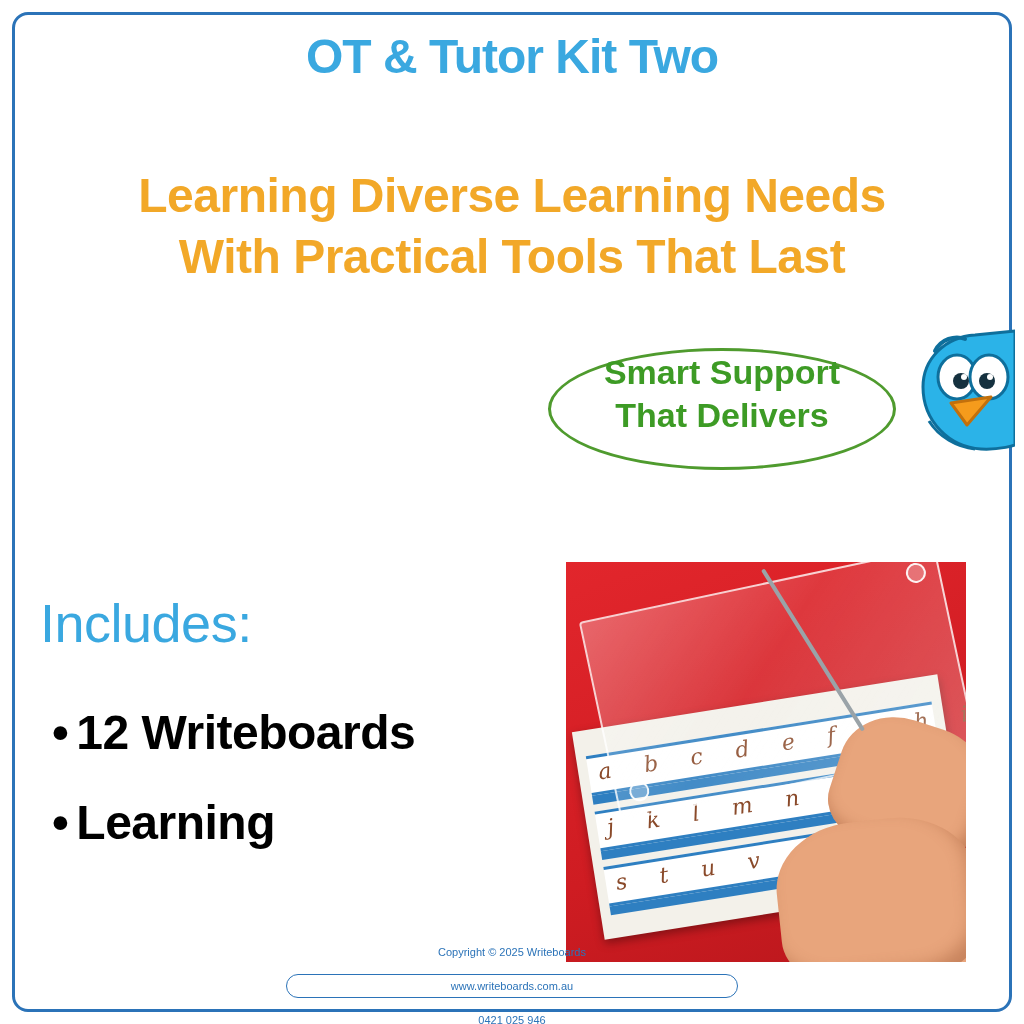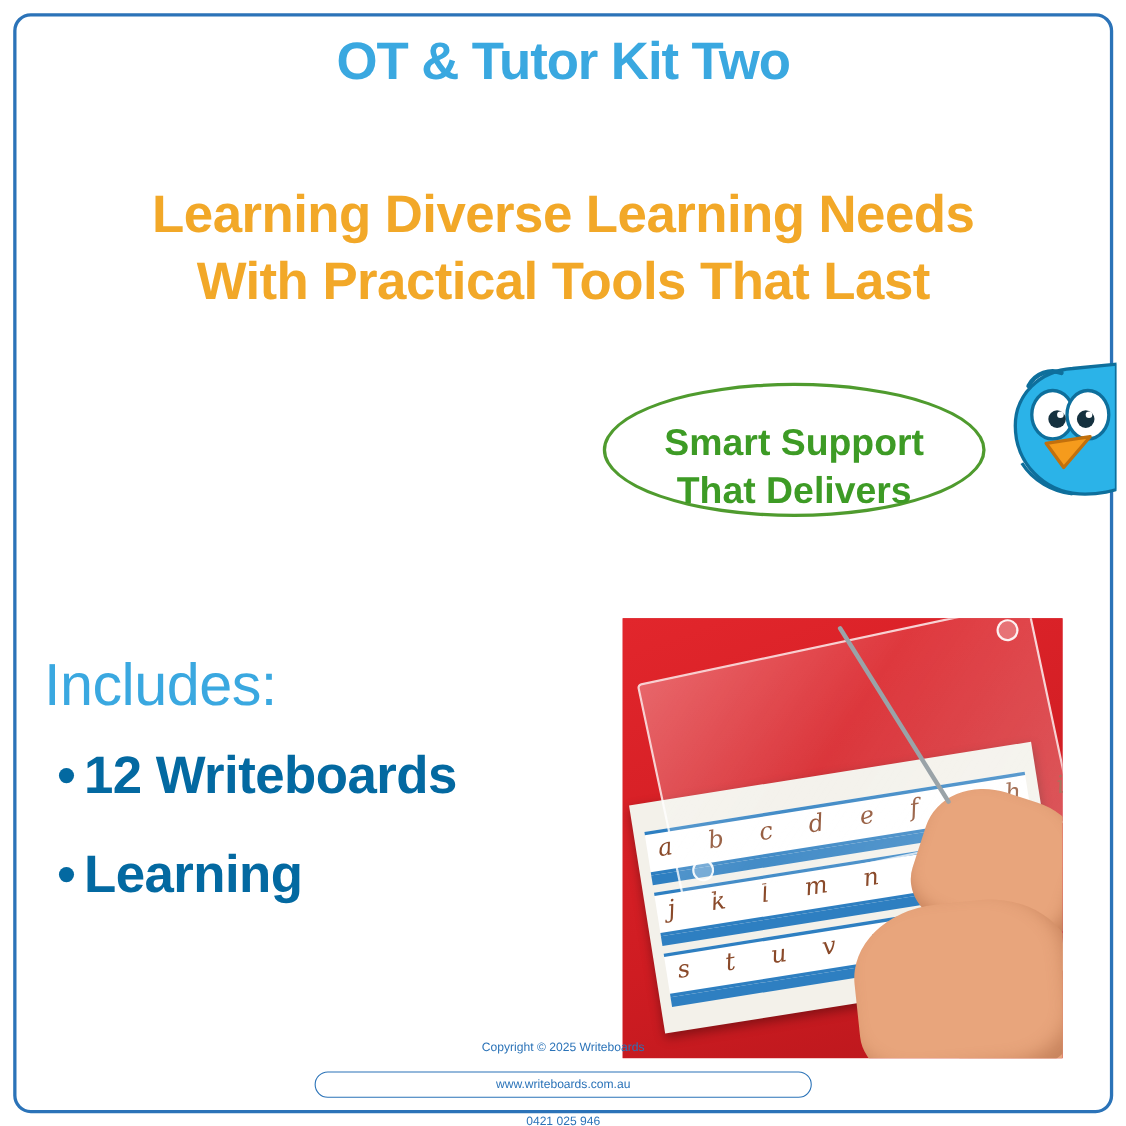--- a/index.html
+++ b/index.html
@@ -61,21 +61,21 @@
     top: 348px;
     width: 348px;
     height: 122px;
     border: 3px solid #4f9b2e;
     border-radius: 50%;
     box-sizing: border-box;
     background: #ffffff;
     display: flex;
     flex-direction: column;
     align-items: center;
-    justify-content: flex-end;
+    justify-content: flex-start;
   }
   .badge span {
     display: block;
     color: #3d9b25;
     font-size: 34px;
     font-weight: bold;
     line-height: 1.25;
     text-align: center;
   }
   .bird {
@@ -94,27 +94,28 @@
     font-weight: normal;
     letter-spacing: -0.5px;
   }
   .bullets {
     position: absolute;
     left: 52px;
     top: 682px;
     width: 500px;
   }
   .bullet {
-    color: #0369a1;
+    color: #000000;
     font-size: 48px;
     font-weight: bold;
     line-height: 1.0;
     margin-bottom: 42px;
     letter-spacing: -0.5px;
     white-space: nowrap;
+    margin-top: 27px;
   }
   .bullet .dot {
     display: inline-block;
     margin-right: 8px;
   }
   .photo {
     position: absolute;
     left: 566px;
     top: 562px;
     width: 400px;

